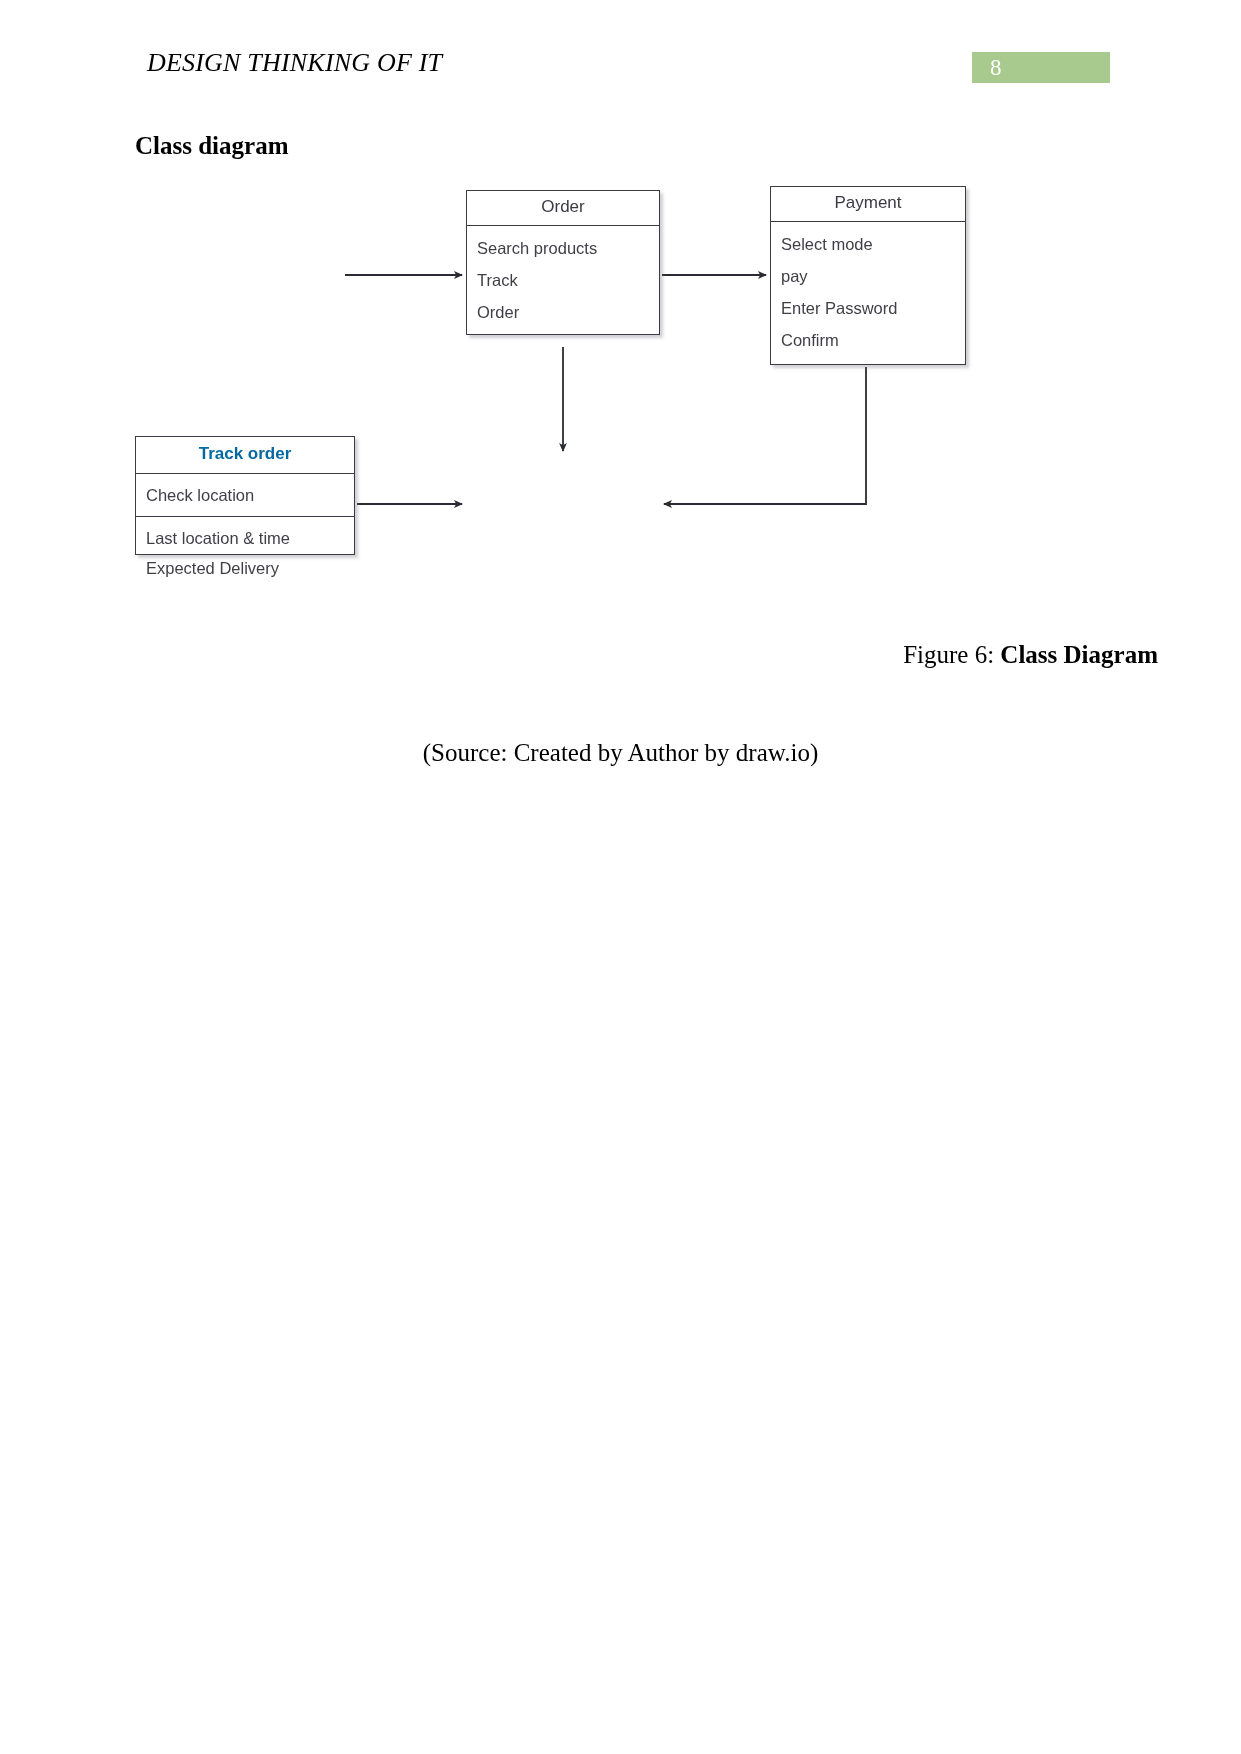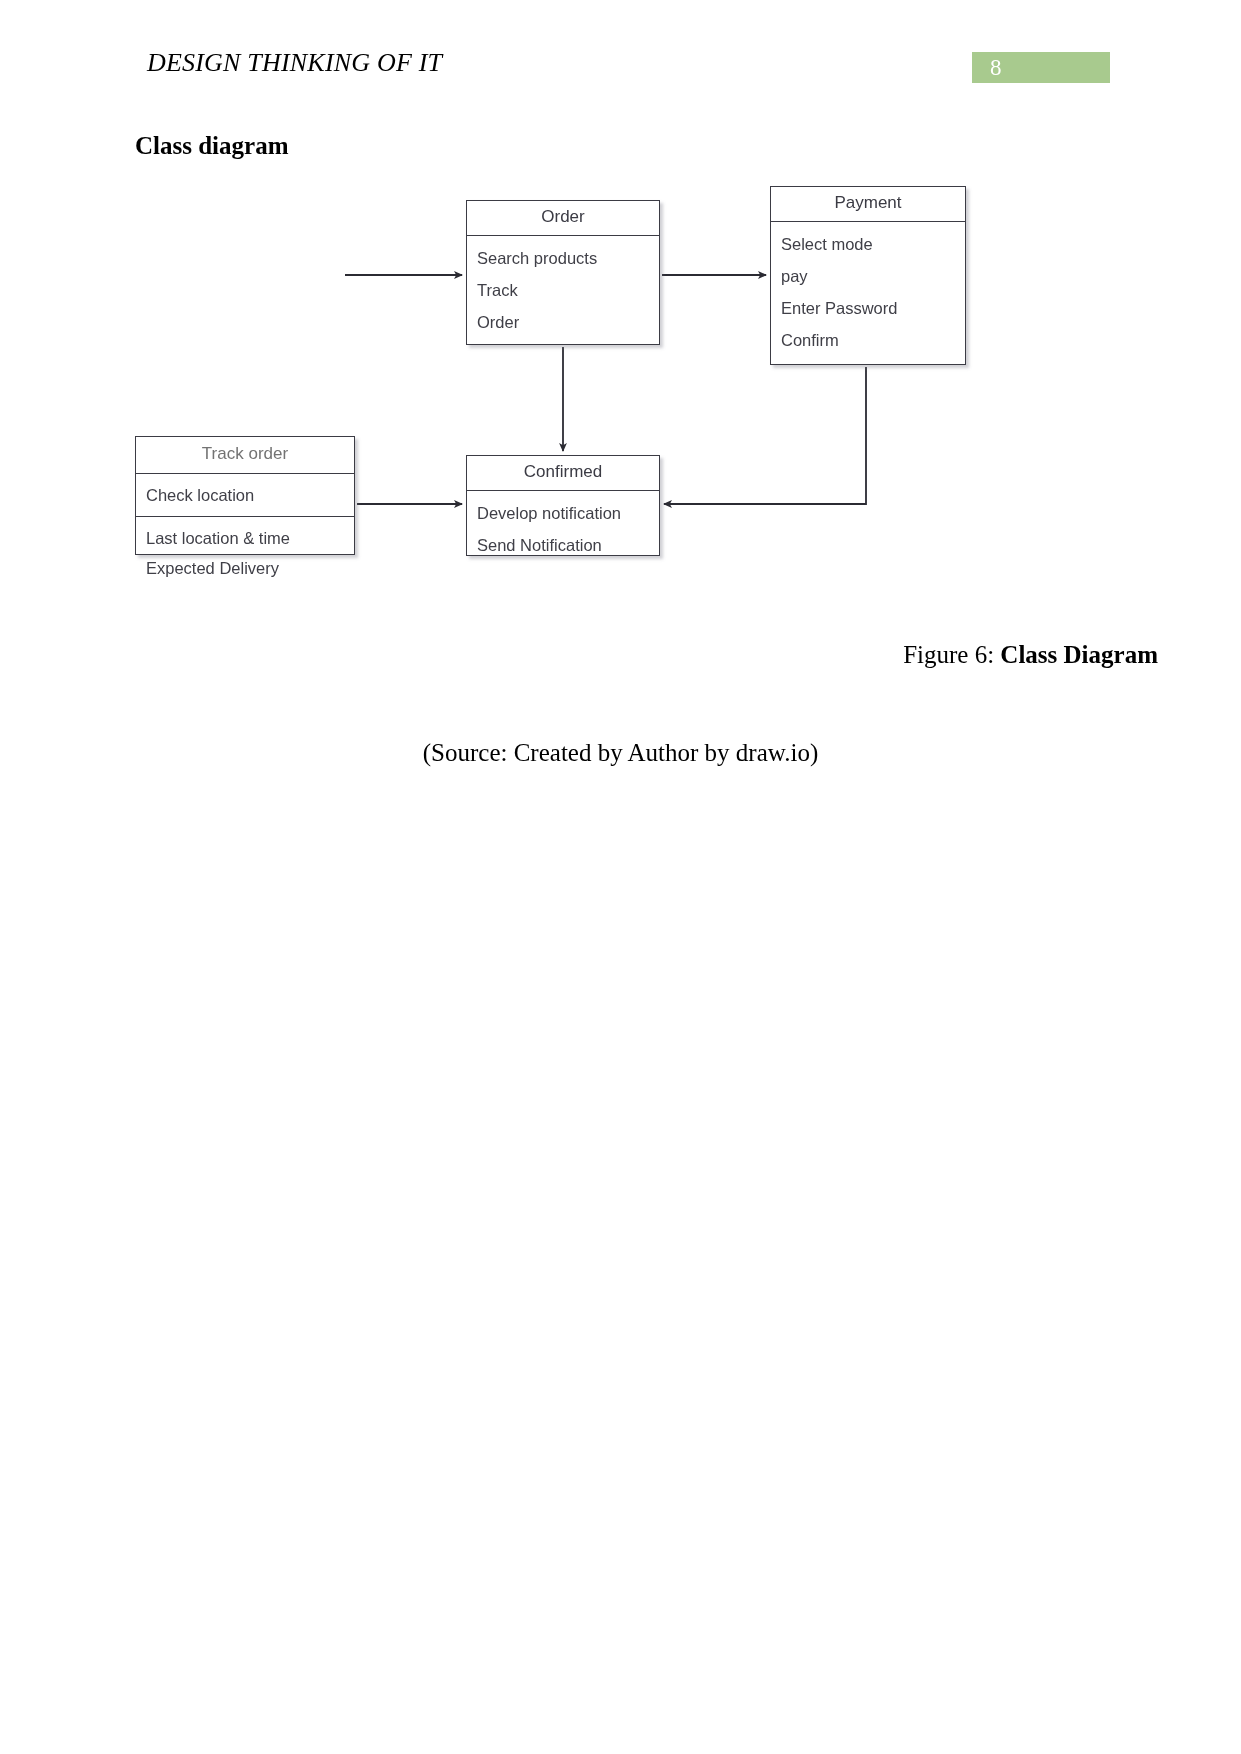--- a/index.html
+++ b/index.html
@@ -89,39 +89,39 @@
   }
   .uml-class-name {
     text-align: center;
     font-size: 17px;
     color: #3b3b44;
     border-bottom: 1.6px solid #3b3b44;
     box-sizing: border-box;
     padding: 7px 4px 8px 4px;
     line-height: 1.1;
   }
-  .uml-class-name.bold { font-weight: normal; color: #737373; }
+  .uml-class-name.bold { font-weight: bold; color: #0369a1; }
   .uml-compartment {
     box-sizing: border-box;
     padding: 6px 0 6px 10px;
   }
   .uml-compartment + .uml-compartment {
     border-top: 1.6px solid #3b3b44;
   }
   .uml-attr {
     font-size: 16.5px;
     color: #3f3f47;
     line-height: 1.1;
     padding: 7px 0 7px 0;
     white-space: nowrap;
   }
 
   
   #class-registration { left: 147px; top: 21px;  width: 196px; height: 179px; }
-  #class-order        { left: 466px; top: 35px;  width: 194px; height: 145px; }
+  #class-order        { left: 466px; top: 25px;  width: 194px; height: 145px; }
   #class-payment      { left: 770px; top: 21px;  width: 196px; height: 179px; }
   #class-trackorder   { left: 135px; top: 271px; width: 220px; height: 119px; }
   #class-confirmed    { left: 466px; top: 290px; width: 194px; height: 101px; }
 
   #class-trackorder .uml-class-name { padding: 8px 4px 9px 4px; font-size: 17px; }
   #class-trackorder .uml-attr { font-size: 16.5px; padding: 6px 4px 6px 0; }
 
   
   #figure-caption {
     position: absolute;
@@ -204,27 +204,20 @@
     <div class="uml-class-name bold">Track order</div>
     <div class="uml-compartment">
       <div class="uml-attr">Check location</div>
     </div>
     <div class="uml-compartment">
       <div class="uml-attr">Last location &amp; time</div>
       <div class="uml-attr">Expected Delivery</div>
     </div>
   </div>
 
-  <div class="uml-class" id="class-confirmed">
-    <div class="uml-class-name">Confirmed</div>
-    <div class="uml-compartment">
-      <div class="uml-attr">Develop notification</div>
-      <div class="uml-attr">Send Notification</div>
-    </div>
-  </div>
 
 </div>
 
 <div id="figure-caption">
   <span class="caption-label">Figure 6: </span><span class="caption-title">Class Diagram</span>
 </div>
 
 <div id="figure-source">(Source: Created by Author by draw.io)</div>
 
 </body></html>

